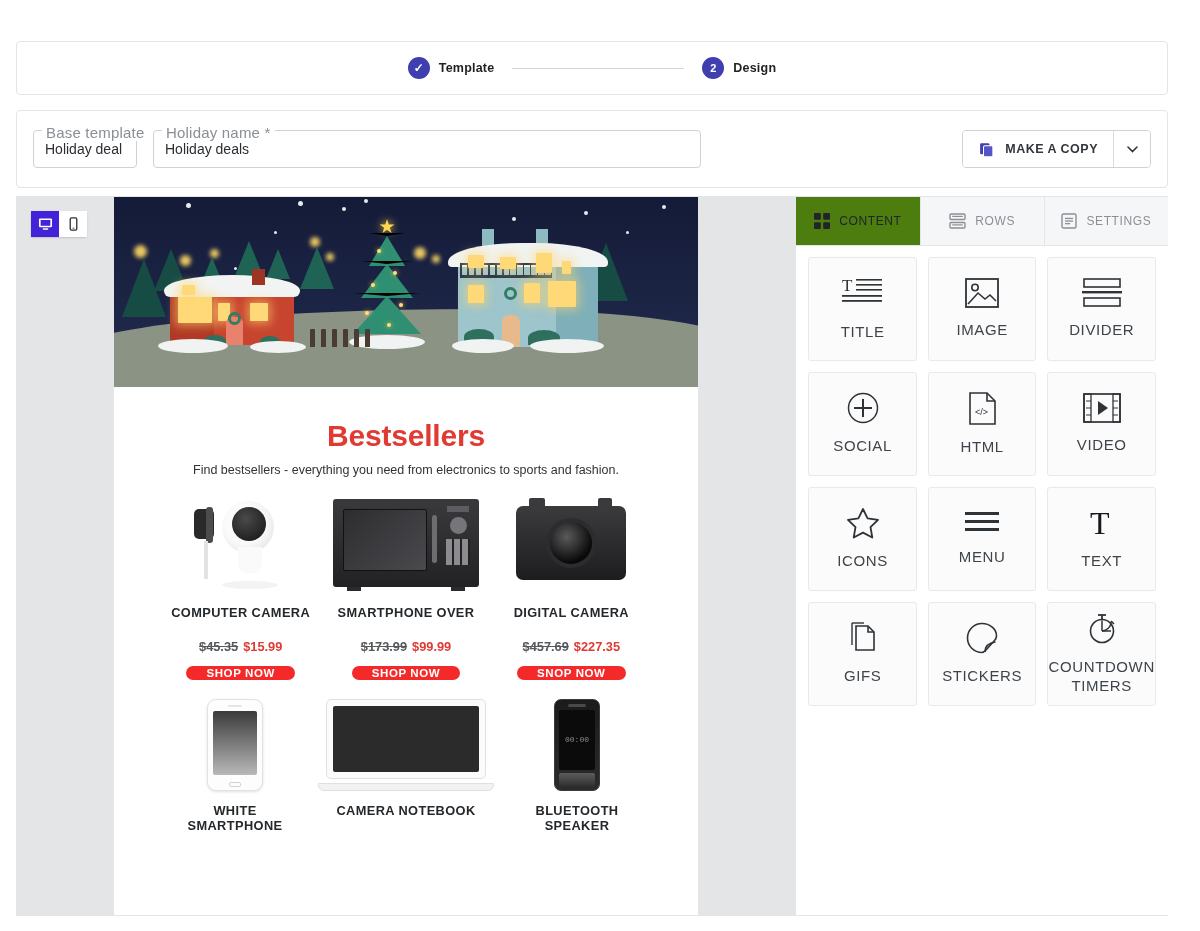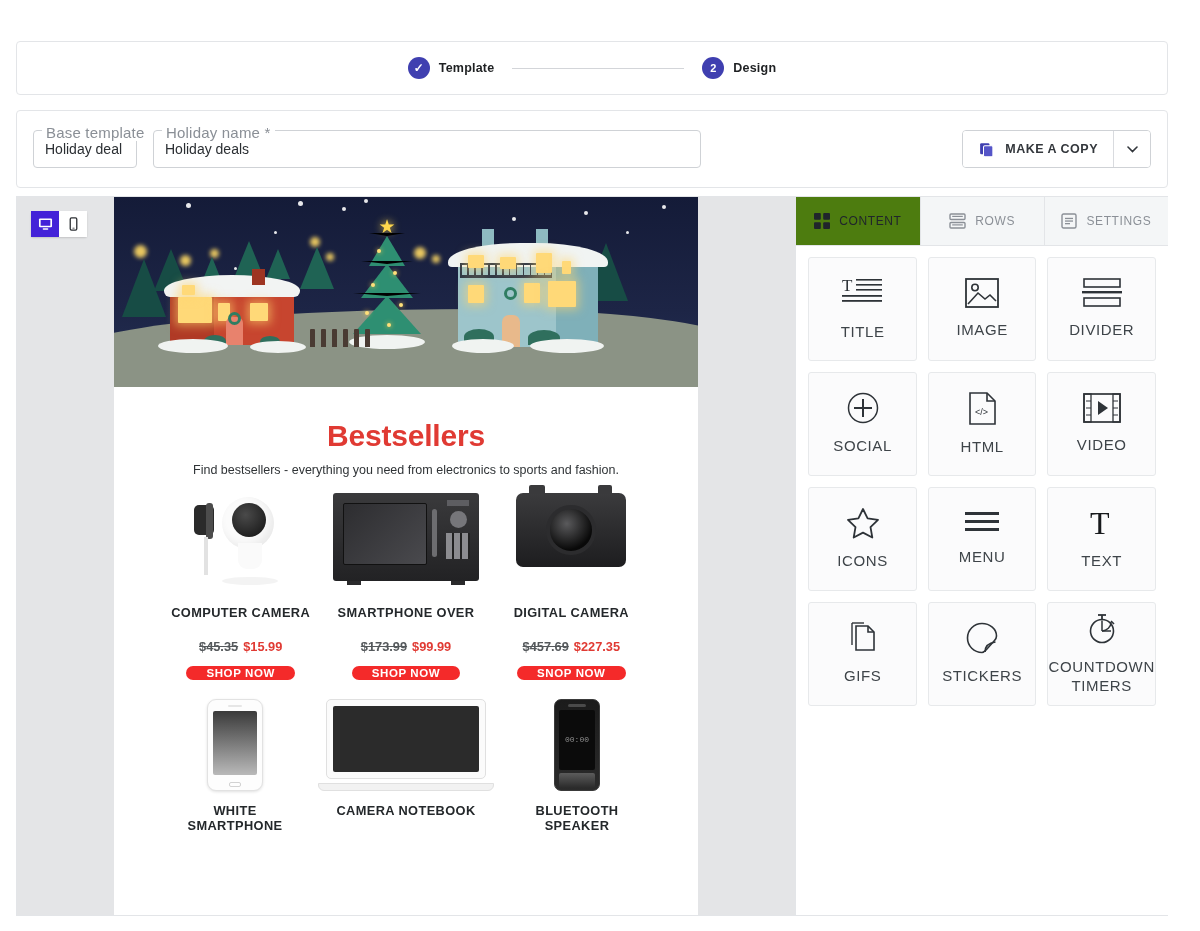--- a/index.html
+++ b/index.html
@@ -158,21 +158,21 @@
   .fence { position: absolute; bottom: 40px; left: 196px; width: 64px; height: 18px; }
   .fence span { position: absolute; bottom: 0; width: 5px; height: 18px; background: #4a3b33; border-radius: 1px 1px 0 0; }
 
   
   .email-body { padding: 22px 44px 10px; text-align: center; }
   .bs-title { font-size: 30px; font-weight: 700; color: #e03a33; margin: 10px 0 10px; letter-spacing: -.2px; }
   .bs-sub { font-size: 12.5px; color: #2f3336; margin-bottom: 16px; }
 
   .products { display: flex; }
   .product { flex: 1; text-align: center; padding: 0 6px; }
-  .p-img { height: 100px; display: flex; align-items: flex-start; justify-content: center; margin-bottom: 12px; }
+  .p-img { height: 100px; display: flex; align-items: center; justify-content: center; margin-bottom: 12px; }
   .p-name { font-size: 12.8px; font-weight: 700; color: #24282b; letter-spacing: .4px; line-height: 1.22; }
   .p-price { margin-top: 18px; font-size: 12.8px; font-weight: 700; }
   .p-old { color: #55595c; text-decoration: line-through; margin-right: 5px; }
   .p-new { color: #e03a33; }
   .shop-btn {
     display: inline-block; margin-top: 12px;
     background: #f42a2a; color: #fff;
     font-size: 11.5px; font-weight: 700; letter-spacing: .6px;
     padding: 1px 20px; border-radius: 16px; border: none; cursor: pointer;
     font-family: "Liberation Sans", sans-serif;

